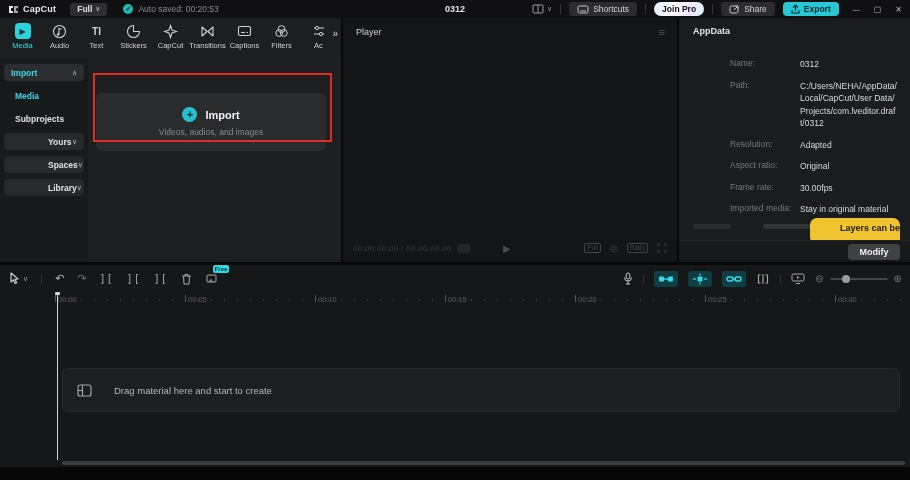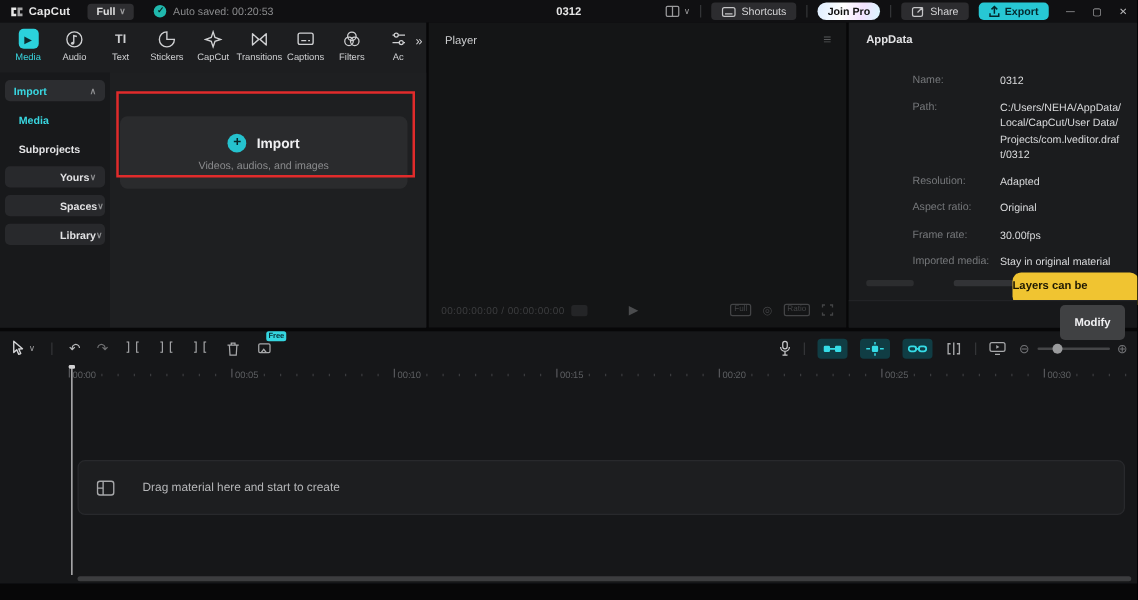--- a/index.html
+++ b/index.html
@@ -72,24 +72,24 @@
 
   
   .details-title { font-size:9px; color:#e3e3e5; padding:8px 0 0 14px; font-weight:bold; }
   .d-rows { position:absolute; left:14px; top:40px; right:10px; }
   .d-row { display:flex; margin-bottom:9px;margin-left:37px; }
   .d-label { width:70px; flex:0 0 70px; font-size:8.5px; color:#76787b; }
   .d-value { flex:1; font-size:8.5px; color:#d9dadc; line-height:12.5px; }
   .obscured-row { position:absolute; left:14px; top:204px; right:10px; height:10px; display:flex; opacity:.55; filter:blur(.6px); }
   .ob-a { width:38px; height:5px; background:#3a3b3d; border-radius:2px; margin-top:2px; }
   .ob-b { width:58px; height:5px; background:#46474a; border-radius:2px; margin:2px 0 0 32px; }
-  .tooltip { position:absolute; left:131px; top:200px; width:101px; height:26px; background:#f0c431; border-radius:7px 7px 0 7px; z-index:5; display:flex; justify-content:flex-start; padding-top:5px; }
+  .tooltip { position:absolute; left:131px; top:200px; width:90px; height:26px; background:#f0c431; border-radius:7px 7px 0 7px; z-index:5; display:flex; justify-content:flex-end; padding-top:5px; }
   .tooltip-text { font-size:9px; color:#1d1803; font-weight:bold; }
   .modify-bar { position:absolute; left:0; right:0; bottom:0; height:22px; background:#17181a; z-index:6; border-top:1px solid #222326; }
-  .modify-btn { position:absolute; right:10px; top:3px; width:52px; height:28px; background:#404143; border-radius:4px; color:#f0f0f2; font-size:9px; font-weight:bold; display:flex; align-items:center; justify-content:center; }
+  .modify-btn { position:absolute; right:10px; top:3px; width:52px; height:16px; background:#404143; border-radius:4px; color:#f0f0f2; font-size:9px; font-weight:bold; display:flex; align-items:center; justify-content:center; }
 
   
   #timeline { position:absolute; left:0; top:265px; width:910px; height:202px; background:#161719; }
   .tl-toolbar { position:relative; height:27px; display:flex; align-items:center; padding-left:8px; }
   .tl-left { display:flex; align-items:center; gap:13px; color:#c9cacc; }
   .tl-ico { font-size:11px; color:#b9babc; display:flex; align-items:center; }
   .tl-ico.dim { color:#717274; }
   .bracket-ico { font-family:"DejaVu Sans Mono", monospace; font-size:10px; letter-spacing:1px; color:#a7a8aa; }
   .cursor-wrap { display:flex; align-items:center; gap:3px; }
   .free-wrap { position:relative; }

